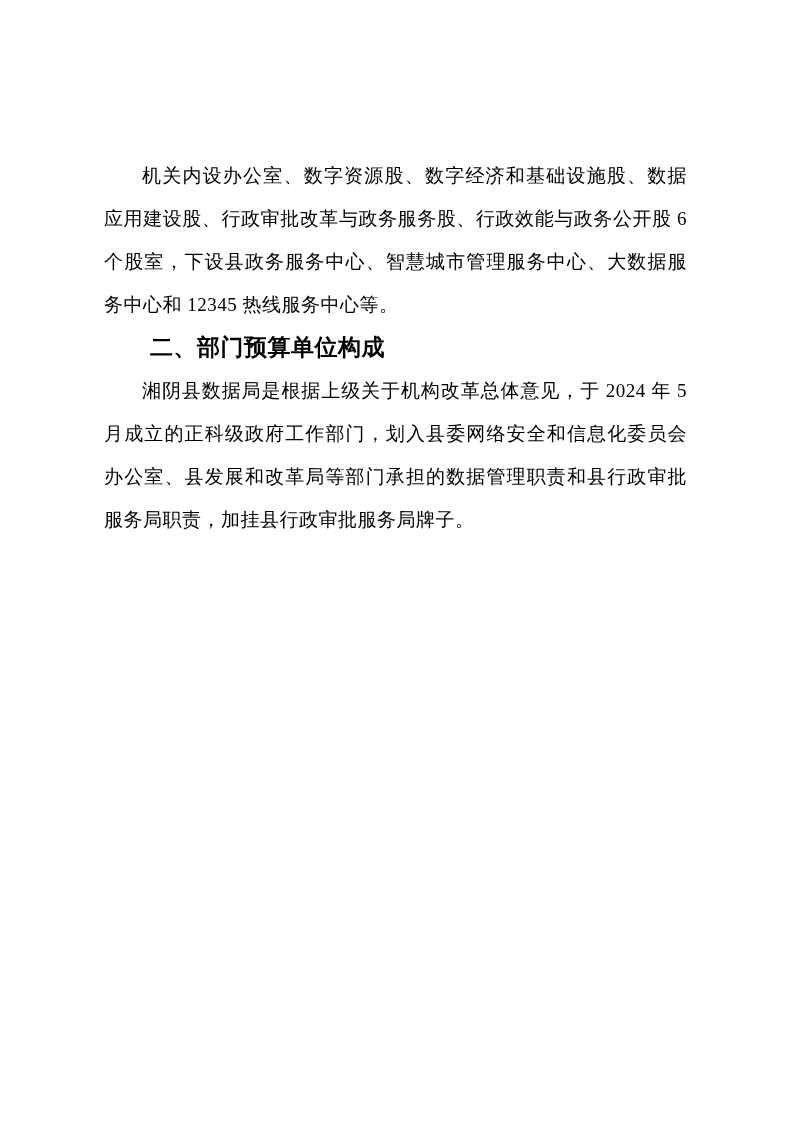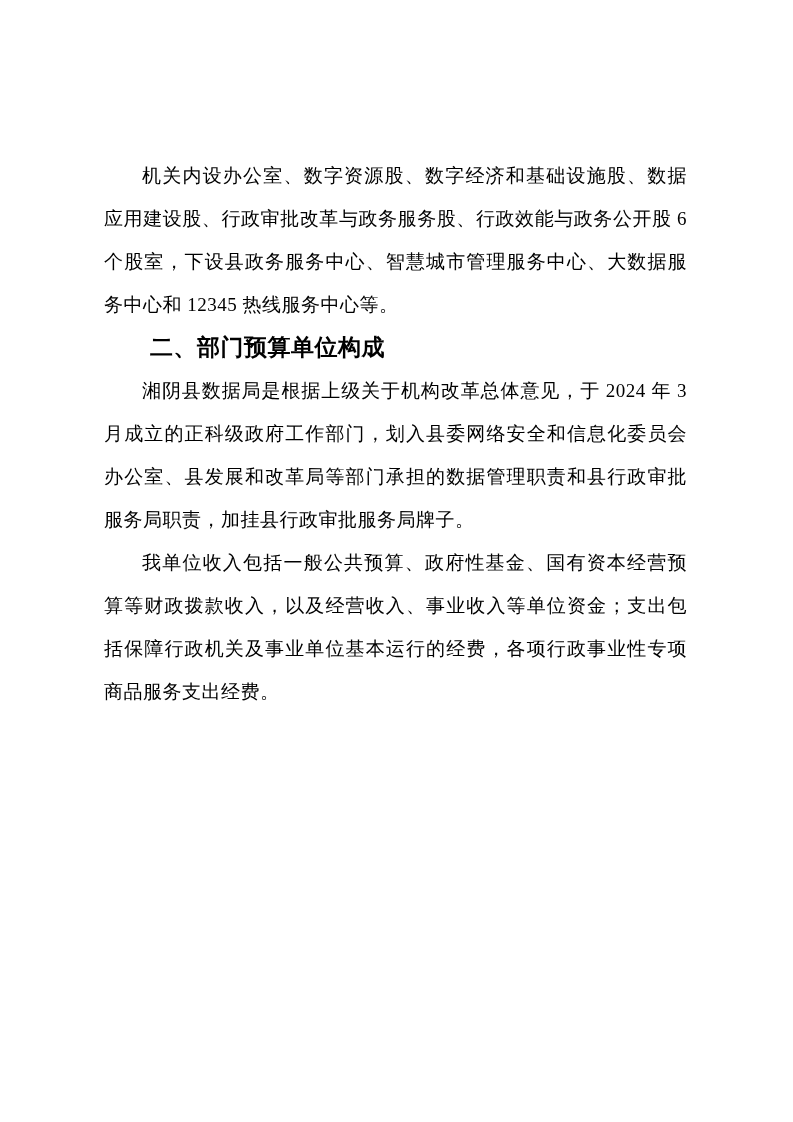--- a/index.html
+++ b/index.html
@@ -44,19 +44,18 @@
 </style>
 </head>
 <body>
 
 <div class="page">
 
   <p class="para">机关内设办公室、数字资源股、数字经济和基础设施股、数据应用建设股、行政审批改革与政务服务股、行政效能与政务公开股 6 个股室，下设县政务服务中心、智慧城市管理服务中心、大数据服务中心和 12345 热线服务中心等。</p>
 
   <h2 class="heading">二、部门预算单位构成</h2>
 
-  <p class="para">湘阴县数据局是根据上级关于机构改革总体意见，于 2024 年 3 月成立的正科级政府工作部门，划入县委网络安全和信息化委员会办公室、县发展和改革局等部门承担的数据管理职责和县行政审批服务局职责，加挂县行政审批服务局牌子。</p>
+  <p class="para">湘阴县数据局是根据上级关于机构改革总体意见，于 2024 年 5 月成立的正科级政府工作部门，划入县委网络安全和信息化委员会办公室、县发展和改革局等部门承担的数据管理职责和县行政审批服务局职责，加挂县行政审批服务局牌子。</p>
 
 
-  <p class="para">我单位收入包括一般公共预算、政府性基金、国有资本经营预算等财政拨款收入，以及经营收入、事业收入等单位资金；支出包括保障行政机关及事业单位基本运行的经费，各项行政事业性专项商品服务支出经费。</p>
 
 
 </div>
 
 </body></html>

